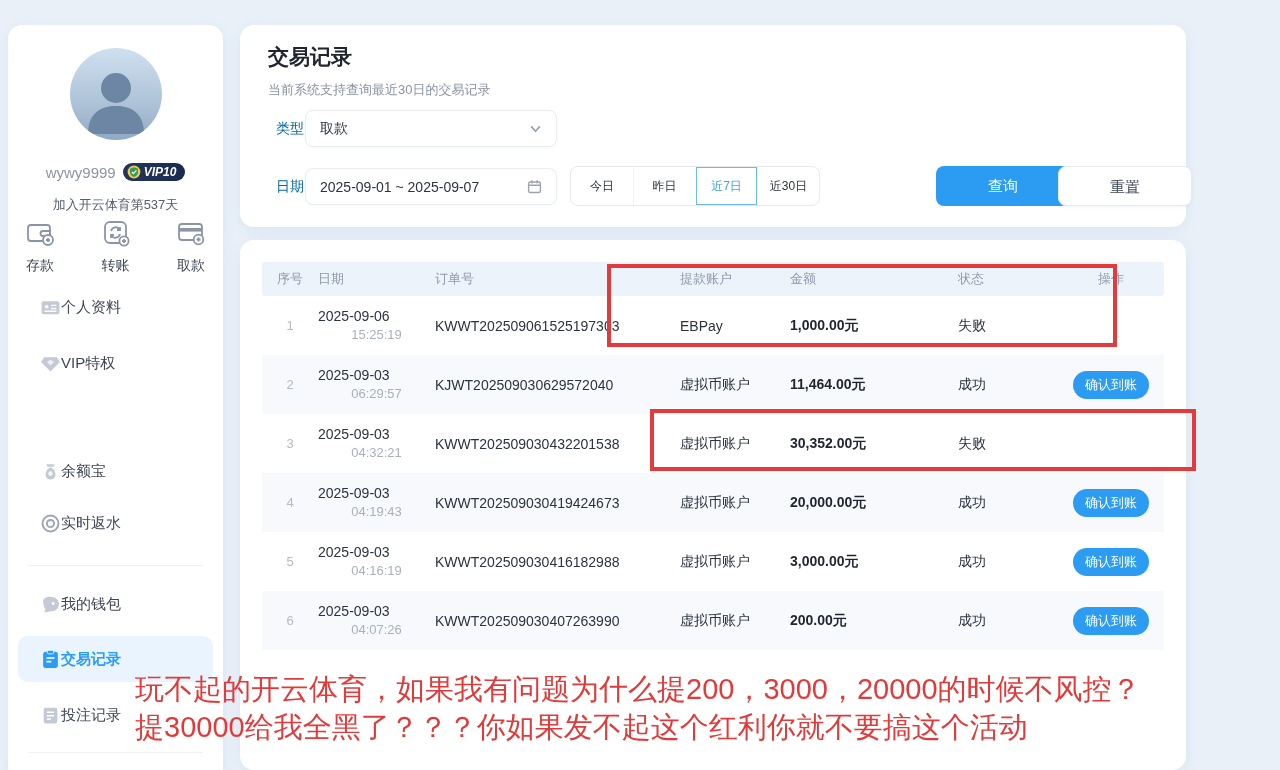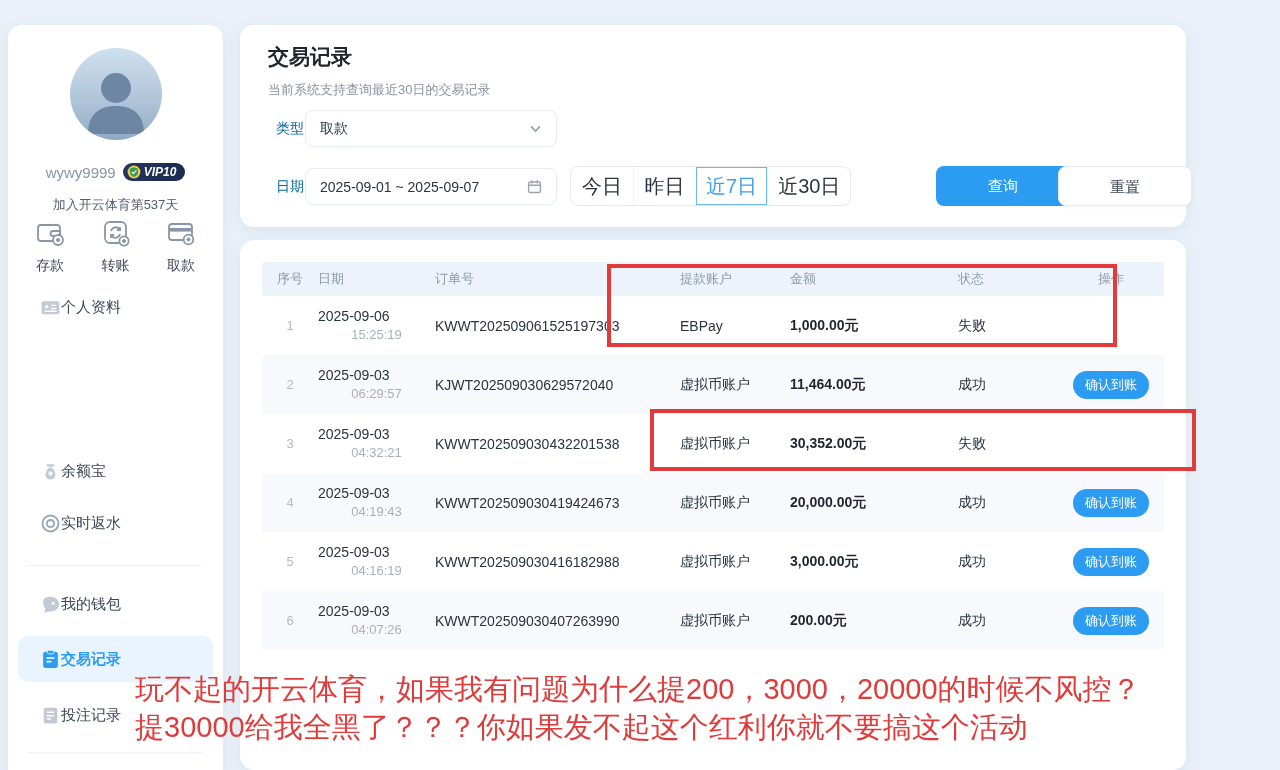--- a/index.html
+++ b/index.html
@@ -16,41 +16,41 @@
   
   .avatar { position:absolute; left:62px; top:23px; width:92px; height:92px; border-radius:50%;
             background:linear-gradient(180deg,#cfe0ef 0%,#aec3d8 60%,#8fa9c4 100%); overflow:hidden; }
   .avatar svg { position:absolute; left:10px; top:14px; }
   .user-row { position:absolute; left:0; top:138px; width:100%; display:flex; justify-content:center; align-items:center; gap:7px; }
   .username { font-size:15px; color:#8d94a3; }
   .vip-pill { display:flex; align-items:center; gap:3px; background:linear-gradient(90deg,#24355f,#1b2a4e);
               border-radius:11px; padding:2px 9px 2px 4px; color:#fff; font-size:12px; font-weight:bold; font-style:italic; }
   .join-text { position:absolute; left:0; top:171px; width:100%; text-align:center; font-size:13px; color:#555d6d; }
 
-  .quick-actions { position:absolute; left:0; top:192px; width:100%; display:flex; justify-content:space-between; padding:0 26px; }
+  .quick-actions { position:absolute; left:0; top:192px; width:100%; display:flex; justify-content:space-between; padding:0 16px; }
   .qa { display:flex; flex-direction:column; align-items:center; gap:8px; cursor:pointer; }
   .qa-label { font-size:14px; color:#3e4656; }
 
   .nav-item { position:absolute; left:10px; width:195px; height:40px; display:flex; align-items:center; padding-left:22px; cursor:pointer; }
   .nav-label { font-size:15px; color:#3e4656; }
   .nav-item.active { height:46px; background:#e9f4fe; border-radius:10px; }
   .nav-item.active .nav-label { color:#2b9df4; font-weight:bold; }
   .divider { position:absolute; left:20px; width:175px; height:1px; background:#eef1f6; }
 
   
   .page-title { position:absolute; left:28px; top:18px; font-size:21px; font-weight:bold; color:#20252f; }
   .page-sub { position:absolute; left:28px; top:56px; font-size:13px; color:#8a93a3; }
   .flabel { position:absolute; left:28px; height:37px; line-height:37px; font-size:14px; color:#0369a1;margin-left:8px; }
   .fbox { position:absolute; left:65px; width:252px; height:37px; border:1px solid #e9ecf1; border-radius:8px;
           background:#fff; display:flex; align-items:center; padding:0 14px; font-size:14px; color:#2b3340;
           box-shadow:0 1px 3px rgba(140,160,190,.08); cursor:pointer; }
   .fbox .grow { flex:1; }
   .seg-group { position:absolute; left:330px; top:141px; height:40px; display:flex; border:1px solid #e6e9ee;
                border-radius:8px; background:#fff; overflow:hidden; }
-  .seg { min-width:62px; padding:0 10px; line-height:38px; text-align:center; font-size:20px; color:#2b3340;
+  .seg { min-width:62px; padding:0 10px; line-height:38px; text-align:center; font-size:12px; color:#2b3340;
          border-left:1px solid #f0f2f5; cursor:pointer; }
   .seg:first-child { border-left:none; }
   .seg.active { color:#3f9ff0; box-shadow:inset 0 0 0 1px #6cb8f2; border-left-color:transparent; }
   .btn { position:absolute; top:141px; width:134px; height:40px; border-radius:8px; font-size:15px; text-align:center;
          line-height:40px; cursor:pointer; }
   .btn-primary { left:696px; background:#2b9cf2; color:#fff; }
   .btn-plain { left:818px; background:#fff; color:#3e4656; border:1px solid #e8eaef; box-shadow:0 1px 3px rgba(140,160,190,.10); }
 
   
   .thead, .trow { display:grid; grid-template-columns:56px 117px 245px 110px 168px 100px 106px; align-items:center; }
@@ -130,20 +130,27 @@
     </div>
 
     <div class="nav-item" style="top:262px">
       <svg width="21" height="21" viewBox="0 0 20 20" fill="none" stroke="#9aa5b8" stroke-width="1.6">
         <rect x="1.5" y="4" width="17" height="12.5" rx="2" fill="#c3cad6" stroke="none"></rect>
         <circle cx="6.4" cy="9.2" r="1.7" fill="#fff" stroke="none"></circle>
         <path d="M10.5 8 h5 M10.5 11 h5 M4.2 13.6 h11.5" stroke="#fff" stroke-width="1.3"></path>
       </svg>
       <span class="nav-label">个人资料</span>
     </div>
+    <div class="nav-item" style="top:318px">
+      <svg width="21" height="21" viewBox="0 0 20 20">
+        <path d="M4 4 H16 L19 8.5 L10 17.5 L1 8.5 Z" fill="#c3cad6"></path>
+        <path d="M6.5 8.5 L10 12 L13.5 8.5 L10 6.5 Z" fill="#fff" opacity=".7"></path>
+      </svg>
+      <span class="nav-label">VIP特权</span>
+    </div>
     <div class="nav-item" style="top:426px">
       <svg width="21" height="21" viewBox="0 0 20 20">
         <path d="M7.2 5.5 L6 3 H14 L12.8 5.5 Z" fill="#c3cad6"></path>
         <path d="M10 6 C4.5 8.2 3 17.5 10 17.5 C17 17.5 15.5 8.2 10 6 Z" fill="#c3cad6"></path>
         <circle cx="10" cy="12" r="2.2" fill="#fff" opacity=".8"></circle>
       </svg>
       <span class="nav-label">余额宝</span>
     </div>
     <div class="nav-item" style="top:478px">
       <svg width="21" height="21" viewBox="0 0 20 20" fill="none" stroke="#9aa5b8" stroke-width="1.8">

